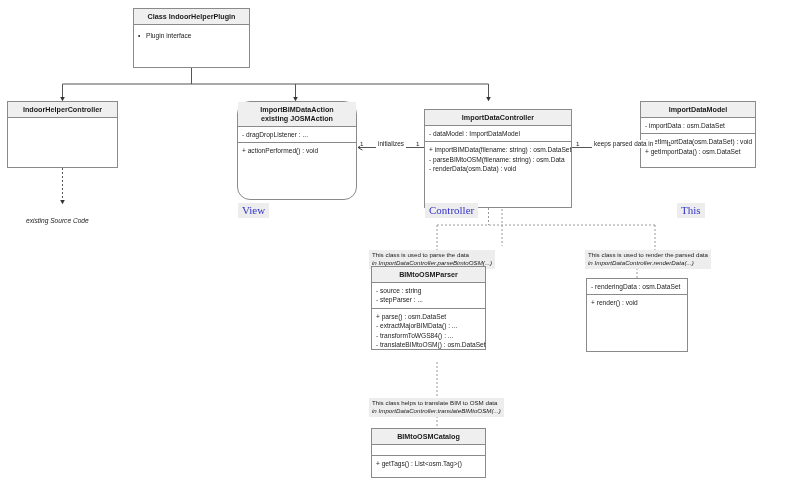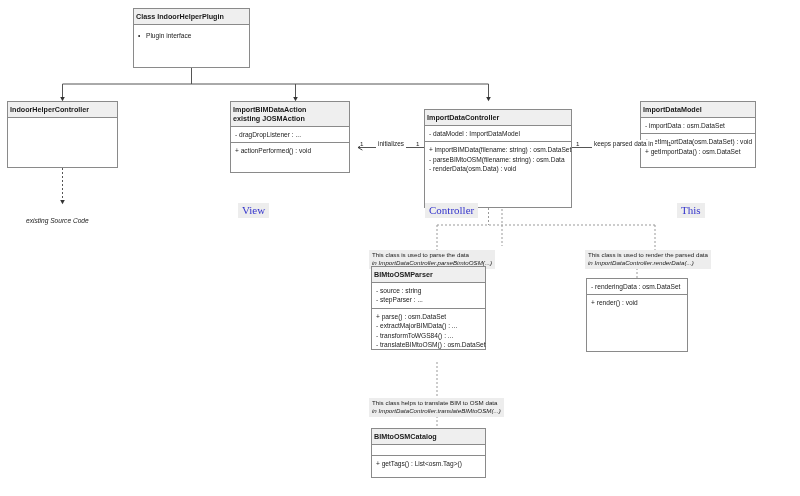--- a/index.html
+++ b/index.html
@@ -32,20 +32,21 @@
   
   .uml-box {
     position: absolute;
     background: #ffffff;
     border: 1px solid #8a8a8a;
     box-sizing: border-box;
   }
   .uml-title {
     background: #efefef;
     border-bottom: 1px solid #8a8a8a;
+    text-align: center;
     font-size: 7.2px;
     font-weight: bold;
     line-height: 9px;
     padding: 3px 2px 3px 2px;
     box-sizing: border-box;
     color: #1a1a1a;
   }
   .uml-section {
     border-bottom: 1px solid #8a8a8a;
     padding: 3px 4px 3px 4px;
@@ -183,21 +184,21 @@
     </div>
   </div>
 
   <div class="uml-box" style="left:7px; top:101px; width:111px; height:67px;">
     <div class="uml-title">IndoorHelperController</div>
     <div class="uml-section last" style="height:48px;"></div>
   </div>
 
   <div class="caption" style="left:26px; top:217px;">existing Source Code</div>
 
-  <div class="uml-box" style="left:230px; top:101px; width:120px; height:72px;">
+  <div class="uml-box" style="left:237px; top:101px; width:120px; height:99px;border-radius:13px;">
     <div class="uml-title">
       <span>ImportBIMDataAction</span><br>
       <span>existing JOSMAction</span>
     </div>
     <div class="uml-section">
       <div class="uml-row">- dragDropListener : ...</div>
     </div>
     <div class="uml-section last">
       <div class="uml-row">+ actionPerformed() : void</div>
     </div>

